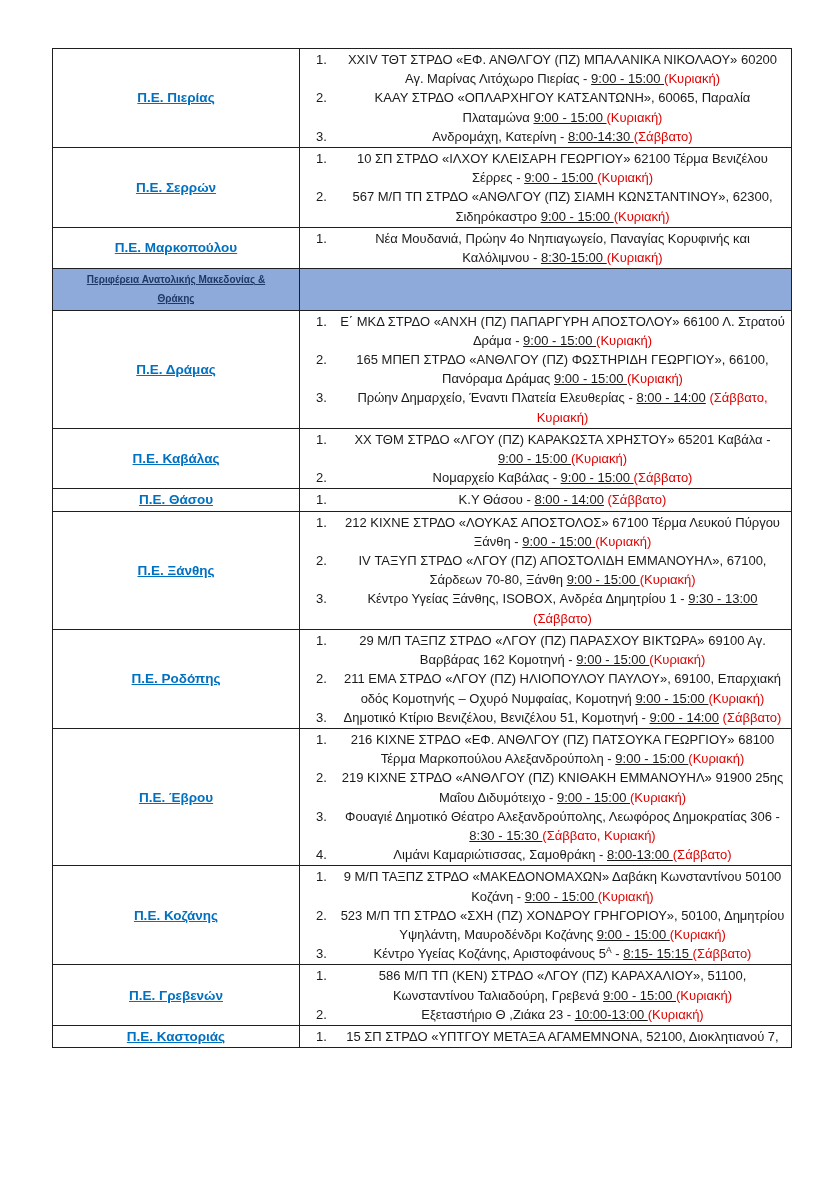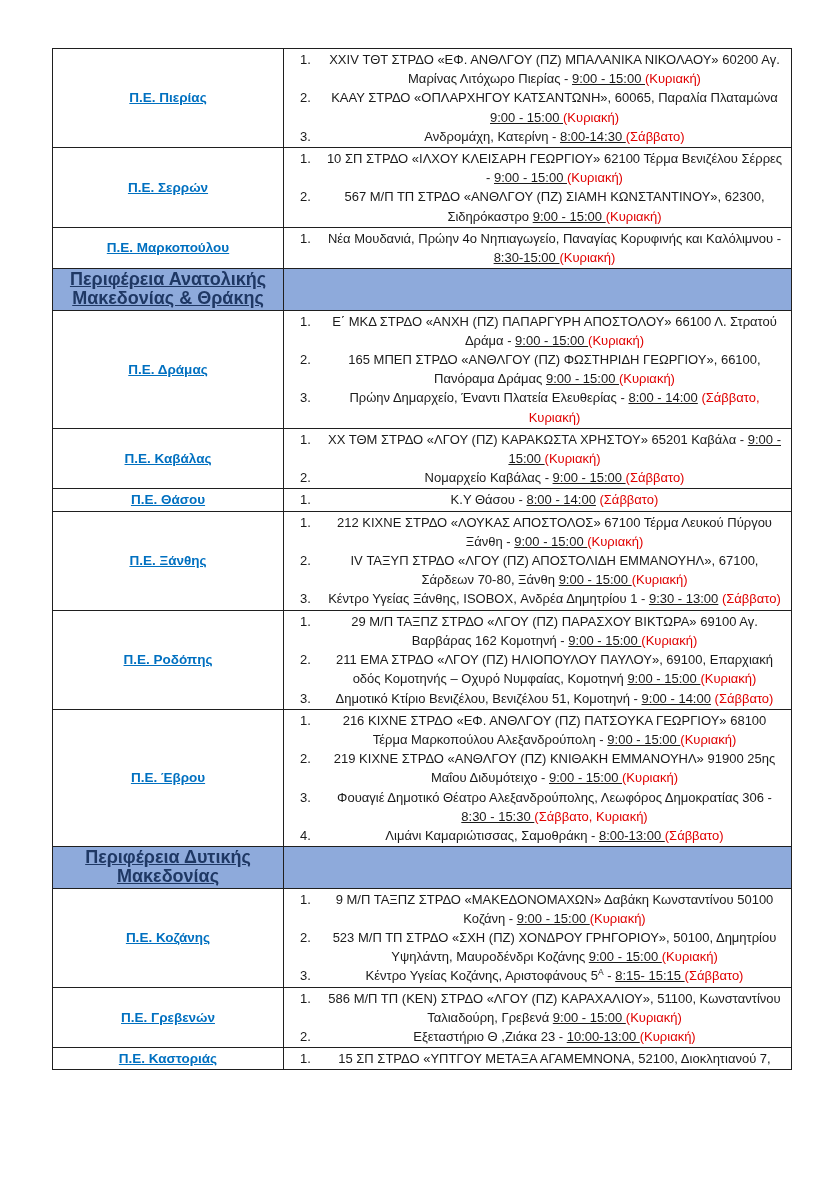--- a/index.html
+++ b/index.html
@@ -21,21 +21,21 @@
     border-collapse: collapse;
     table-layout: fixed;
   }
   table.loc-table td {
     border: 1.5px solid var(--border-color, #1f1f1f);
   }
   td.cell-label {
     width: 218px;
     text-align: center;
     vertical-align: middle;
-    padding: 1px 6px;
+    padding: 1px 14px;
   }
   .region-label {
     color: var(--link-color, #0070C0);
     font-weight: bold;
     font-size: 13.5px;
     line-height: 19.2px;
     text-decoration: underline;
     cursor: pointer;
   }
   td.cell-content {
@@ -60,21 +60,21 @@
     content: counter(loc) ".";
     position: absolute;
     left: 16px;
     top: 0;
   }
   tr.band td { background: var(--band-bg, #8EAADB); }
   .band-label {
     display: inline-block;
     color: var(--band-text, #1F3864);
     font-weight: bold;
-    font-size: 18px;
+    font-size: 10px;
     line-height: 19.2px;
     text-decoration: underline;
   }
   .u { text-decoration: underline; text-decoration-color: #1a1a1a; }
   .red { color: var(--day-red, #E00000); }
   .sup { vertical-align: super; font-size: 8.5px; line-height: 0; }
 </style>
 </head>
 <body>
 
@@ -163,24 +163,20 @@
           <td class="cell-label"><span class="region-label">Π.Ε. Έβρου</span></td>
           <td class="cell-content">
             <ol class="loc-list">
               <li><span>216 ΚΙΧΝΕ ΣΤΡΔΟ «ΕΦ. ΑΝΘΛΓΟΥ (ΠΖ) ΠΑΤΣΟΥΚΑ ΓΕΩΡΓΙΟΥ» 68100 Τέρμα Μαρκοπούλου Αλεξανδρούπολη - </span><span class="u">9:00 - 15:00 </span><span class="red">(Κυριακή)</span></li>
               <li><span>219 ΚΙΧΝΕ ΣΤΡΔΟ «ΑΝΘΛΓΟΥ (ΠΖ) ΚΝΙΘΑΚΗ ΕΜΜΑΝΟΥΗΛ» 91900 25ης Μαΐου Διδυμότειχο - </span><span class="u">9:00 - 15:00 </span><span class="red">(Κυριακή)</span></li>
               <li><span>Φουαγιέ Δημοτικό Θέατρο Αλεξανδρούπολης, Λεωφόρος Δημοκρατίας 306 - </span><span class="u">8:30 - 15:30 </span><span class="red">(Σάββατο, Κυριακή)</span></li>
               <li><span>Λιμάνι Καμαριώτισσας, Σαμοθράκη - </span><span class="u">8:00-13:00 </span><span class="red">(Σάββατο)</span></li>
             </ol>
           </td>
         </tr>
-        <tr class="band">
-          <td class="cell-label"><span class="band-label">Περιφέρεια Δυτικής Μακεδονίας</span></td>
-          <td class="cell-content"></td>
-        </tr>
         <tr>
           <td class="cell-label"><span class="region-label">Π.Ε. Κοζάνης</span></td>
           <td class="cell-content">
             <ol class="loc-list">
               <li><span>9 Μ/Π ΤΑΞΠΖ ΣΤΡΔΟ «ΜΑΚΕΔΟΝΟΜΑΧΩΝ» Δαβάκη Κωνσταντίνου 50100 Κοζάνη - </span><span class="u">9:00 - 15:00 </span><span class="red">(Κυριακή)</span></li>
               <li><span>523 Μ/Π ΤΠ ΣΤΡΔΟ «ΣΧΗ (ΠΖ) ΧΟΝΔΡΟΥ ΓΡΗΓΟΡΙΟΥ», 50100, Δημητρίου Υψηλάντη, Μαυροδένδρι Κοζάνης </span><span class="u">9:00 - 15:00 </span><span class="red">(Κυριακή)</span></li>
               <li><span>Κέντρο Υγείας Κοζάνης, Αριστοφάνους 5</span><span class="sup">Α</span><span> - </span><span class="u">8:15- 15:15 </span><span class="red">(Σάββατο)</span></li>
             </ol>
           </td>
         </tr>

